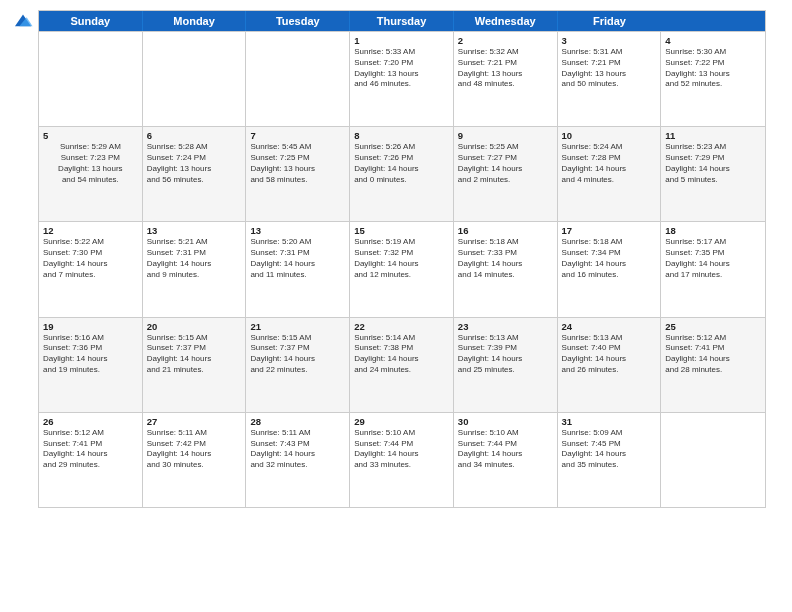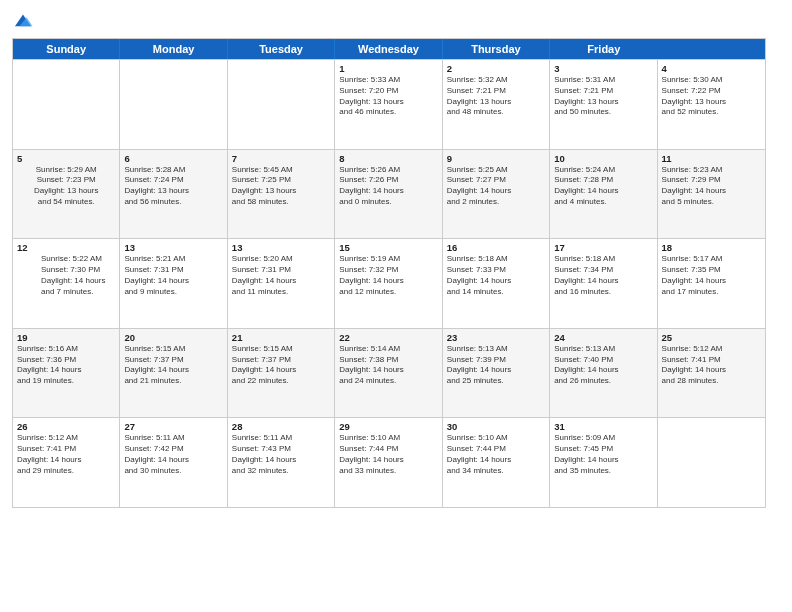--- a/index.html
+++ b/index.html
@@ -8,21 +8,20 @@
       background: #fff;
       width: 792px;
       height: 612px;
       overflow: hidden;
     }
     .page {
       width: 792px;
       height: 516px;
       padding: 10px 26px 8px 12px;
       display: flex;
-      flex-direction: column;
     }
     .header {
       display: flex;
       justify-content: space-between;
       align-items: flex-start;
       margin-bottom: 6px;
     }
     .logo {
       display: flex;
       align-items: center;
@@ -136,22 +135,22 @@
       <div class="title-month"></div>
       <div class="title-location"></div>
     </div>
   </div>
 
   <div class="calendar">
     <div class="cal-header">
     <div class="cal-header-cell">Sunday</div>
         <div class="cal-header-cell">Monday</div>
         <div class="cal-header-cell">Tuesday</div>
+        <div class="cal-header-cell">Thursday</div>
         <div class="cal-header-cell">Wednesday</div>
-        <div class="cal-header-cell">Thursday</div>
         <div class="cal-header-cell">Friday</div>
       </div>
     <div class="cal-body">
     <div class="cal-row">
           <div class="cal-cell"></div>
           <div class="cal-cell"></div>
           <div class="cal-cell"></div>
           <div class="cal-cell">
             <div class="cell-date">1</div>
             <div class="cell-info" style="white-space: pre-line;">Sunrise: 5:33 AM
@@ -228,21 +227,21 @@
             <div class="cell-date">11</div>
             <div class="cell-info" style="white-space: pre-line;">Sunrise: 5:23 AM
 Sunset: 7:29 PM
 Daylight: 14 hours
 and 5 minutes.</div>
           </div>
         </div>
         <div class="cal-row">
           <div class="cal-cell">
             <div class="cell-date">12</div>
-            <div class="cell-info" style="white-space: pre-line; margin-left: 24px;">Sunrise: 5:22 AM
+            <div class="cell-info" style="white-space: pre-line;">Sunrise: 5:22 AM
 Sunset: 7:30 PM
 Daylight: 14 hours
 and 7 minutes.</div>
           </div>
           <div class="cal-cell">
             <div class="cell-date">13</div>
             <div class="cell-info" style="white-space: pre-line;">Sunrise: 5:21 AM
 Sunset: 7:31 PM
 Daylight: 14 hours
 and 9 minutes.</div>

